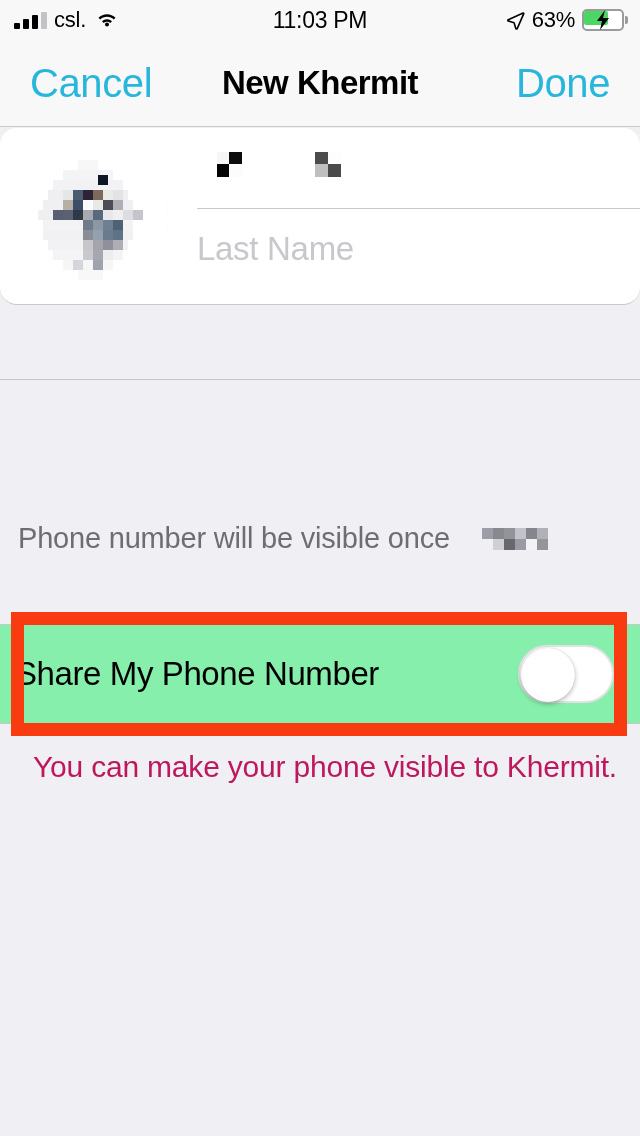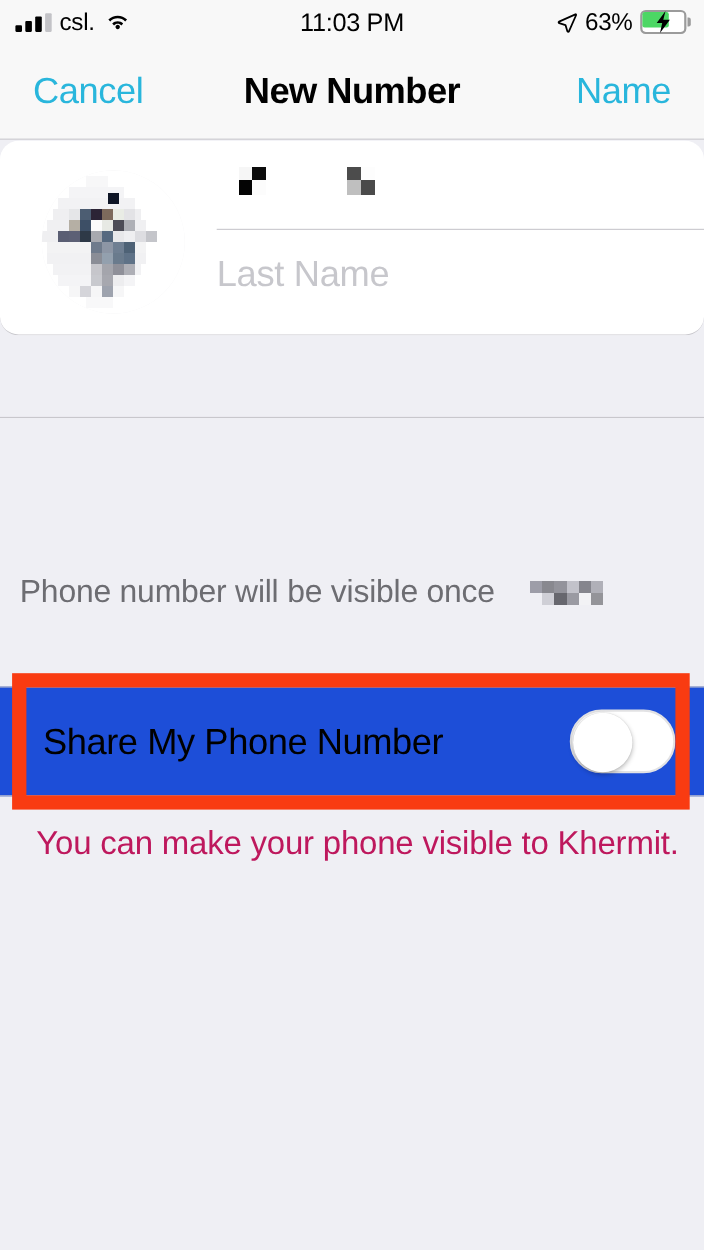--- a/index.html
+++ b/index.html
@@ -52,21 +52,21 @@
 
   
   .navbar {
     position:absolute; top:40px; left:0; width:640px; height:87px;
     background:#F8F8F8;
     border-bottom:1px solid #C8C7CC;
     display:flex; align-items:center; justify-content:space-between;
     padding:0 30px;
   }
   .nav-btn {
-    font-size:33px; color:#29B6DC; letter-spacing:-0.4px; white-space:nowrap;
+    font-size:40px; color:#29B6DC; letter-spacing:-0.4px; white-space:nowrap;
     cursor:pointer; background:none; border:none;
     font-family:"Liberation Sans", sans-serif;
   }
   .nav-title {
     position:absolute; left:0; right:0; text-align:center;
     font-size:33px; font-weight:bold; color:#000; letter-spacing:-0.5px;
     pointer-events:none;
   }
 
   
@@ -134,25 +134,25 @@
   }
   .note1-line2 {
     position:absolute; left:33px; top:53px;
     font-size:29px; color:#6D6D72; letter-spacing:-0.2px;
   }
   .redact-inline { position:relative; display:inline-block; width:80px; height:30px; margin-left:22px; vertical-align:middle; }
 
   
   .toggle-row {
     position:absolute; top:624px; left:0; width:640px; height:100px;
-    background:#1d4ed8;
+    background:#86efac;
     border-top:1px solid #C8C7CC;
     border-bottom:1px solid #C8C7CC;
     display:flex; align-items:center; justify-content:space-between;
-    padding:0 26px 0 39px;
+    padding:0 26px 0 15px;
   }
   .toggle-label { font-size:33px; color:#000; letter-spacing:-0.4px; }
   .switch {
     position:relative; width:96px; height:58px;
     border-radius:29px;
     background:#FFFFFF;
     border:2px solid #E2E2E4;
     cursor:pointer;
   }
   .switch .knob {
@@ -223,22 +223,22 @@
           <svg viewBox="0 0 17 20" width="17" height="20">
             <path d="M10 0L2 11h5l-2 9 9-12H8l2-8z" fill="#000"></path>
           </svg>
         </span>
       </span>
     </div>
   </div>
 
   <div class="navbar">
     <button class="nav-btn">Cancel</button>
-    <div class="nav-title">New Number</div>
-    <button class="nav-btn">Name</button>
+    <div class="nav-title">New Khermit</div>
+    <button class="nav-btn">Done</button>
   </div>
 
   <div class="name-section">
     <div class="avatar">
       <svg viewBox="0 0 26 26" width="130" height="130" shape-rendering="crispEdges">
         <rect width="26" height="26" fill="#FFFFFF"></rect>
         <rect x="8" y="1" width="4" height="2" fill="#F7F7F8"></rect>
         <rect x="5" y="3" width="10" height="2" fill="#F4F4F6"></rect>
         <rect x="3" y="5" width="14" height="2" fill="#F2F2F4"></rect>
         <rect x="12" y="4" width="2" height="2" fill="#E8E8EA"></rect>

